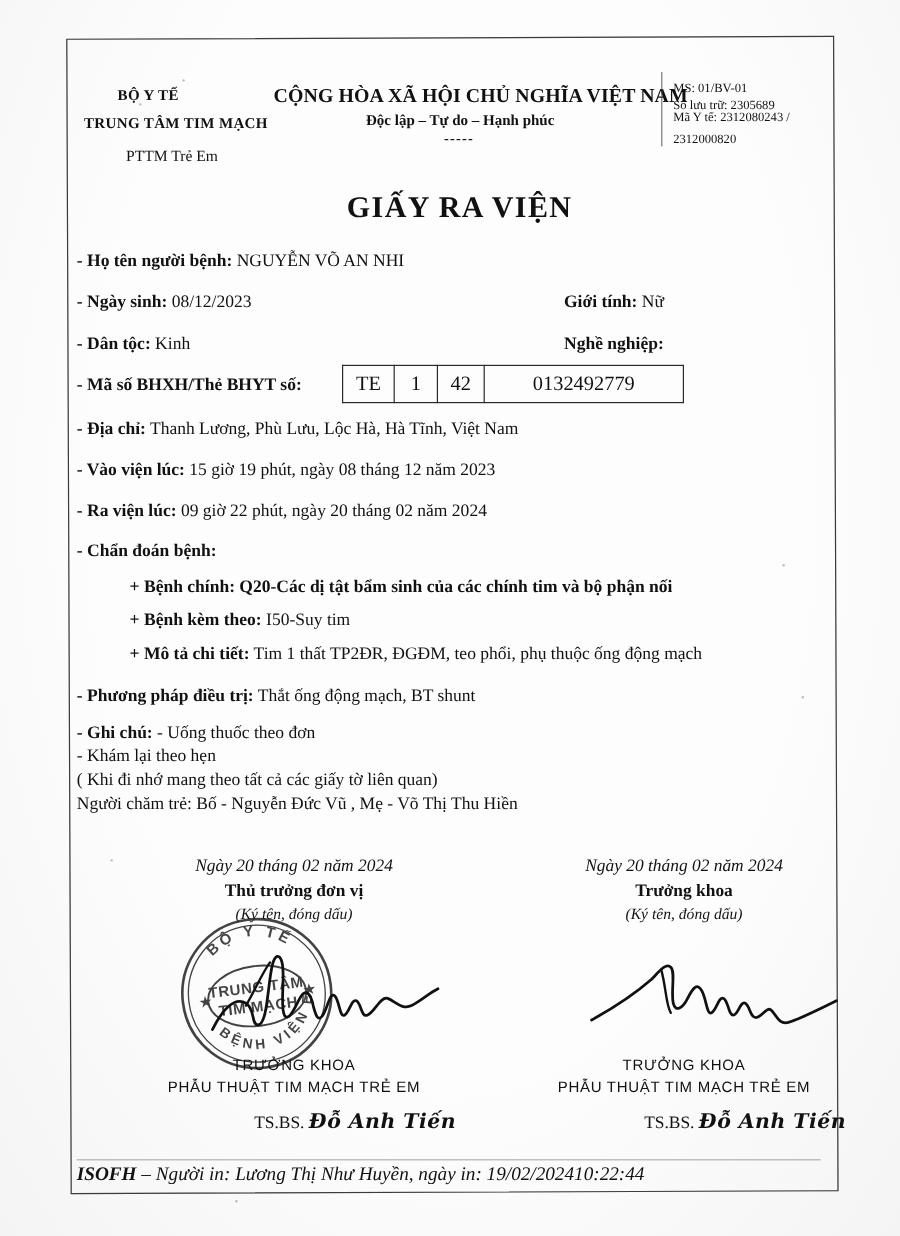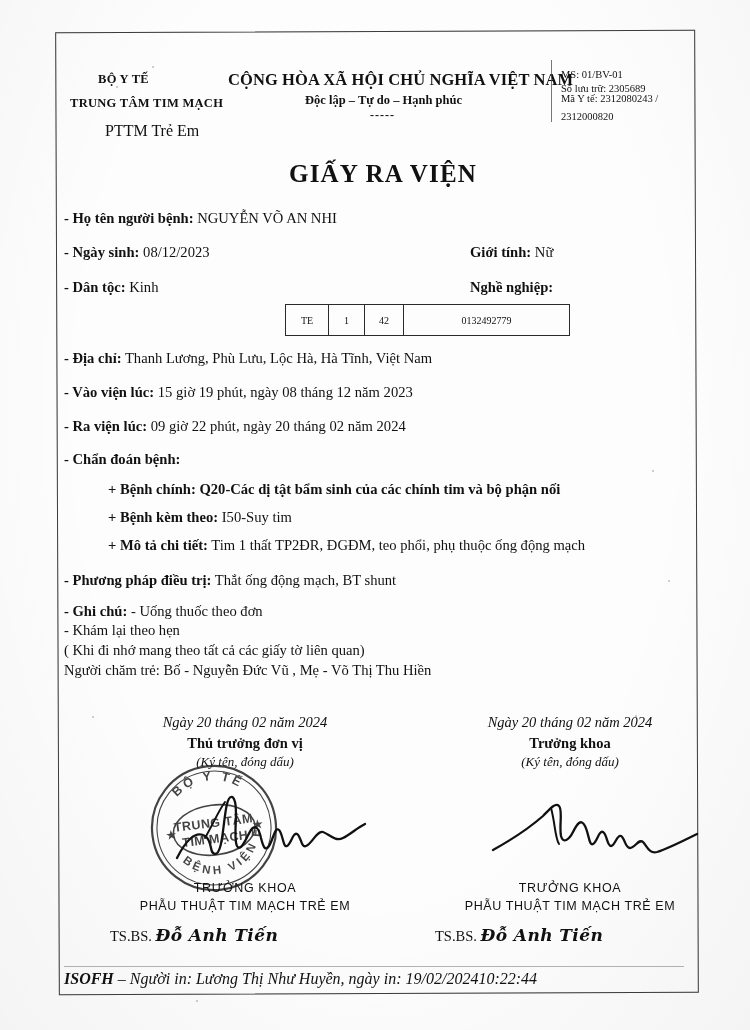--- a/index.html
+++ b/index.html
@@ -57,21 +57,21 @@
   .abs { position: absolute; }
 
   
   .org-line {
     font-weight: bold;
     font-size: 12.5px;
     letter-spacing: 0.3px;
     white-space: nowrap;
   }
   .org-sub {
-    font-size: 16px;
+    font-size: 13px;
     white-space: nowrap;
   }
   .nation {
     font-weight: bold;
     font-size: 16.5px;
     letter-spacing: 0.1px;
     white-space: nowrap;
   }
   .motto {
     font-weight: bold;
@@ -109,21 +109,21 @@
   .val { font-weight: normal; }
 
   .row-indent { font-size: 14.6px; white-space: nowrap; }
 
   .plain { font-size: 14.6px; white-space: nowrap; font-weight: normal; }
 
   
   #bhyt-table {
     position: absolute;
     border-collapse: collapse;
-    font-size: 10px;
+    font-size: 17px;
   }
   #bhyt-table td {
     border: 1.3px solid #2a2a2a;
     text-align: center;
     height: 28px;
     font-family: "Liberation Serif", serif;
   }
   .c1 { width: 40px; }
   .c2 { width: 33px; }
   .c3 { width: 36px; }
@@ -151,21 +151,21 @@
   .sig-dept {
     font-size: 12.5px;
     letter-spacing: 0.6px;
     white-space: nowrap;
     text-align: center;
     font-family: "Liberation Sans", sans-serif;
   }
   .sig-name {
     font-size: 14.5px;
     white-space: nowrap;
-    text-align: left;
+    text-align: right;
   }
   .sig-name .script {
     font-family: "DejaVu Serif", serif;
     font-style: italic;
     font-weight: bold;
     font-size: 17px;
     letter-spacing: 0.4px;
   }
 
   
@@ -233,20 +233,23 @@
 
     <div class="abs row" style="left:64px; top:278px;">
       <span class="lbl">- Dân tộc:</span>
       <span class="val">Kinh</span>
     </div>
     <div class="abs row" style="left:470px; top:278px;">
       <span class="lbl">Nghề nghiệp:</span>
       <span class="val"></span>
     </div>
 
+    <div class="abs row" style="left:64px; top:312px;">
+      <span class="lbl">- Mã số BHXH/Thẻ BHYT số:</span>
+    </div>
 
     <table id="bhyt-table" style="left:285px; top:304px;">
       <tbody>
           <tr>
         <td class="c1">TE</td>
         <td class="c2">1</td>
         <td class="c3">42</td>
         <td class="c4">0132492779</td>
       </tr>
     </tbody>

